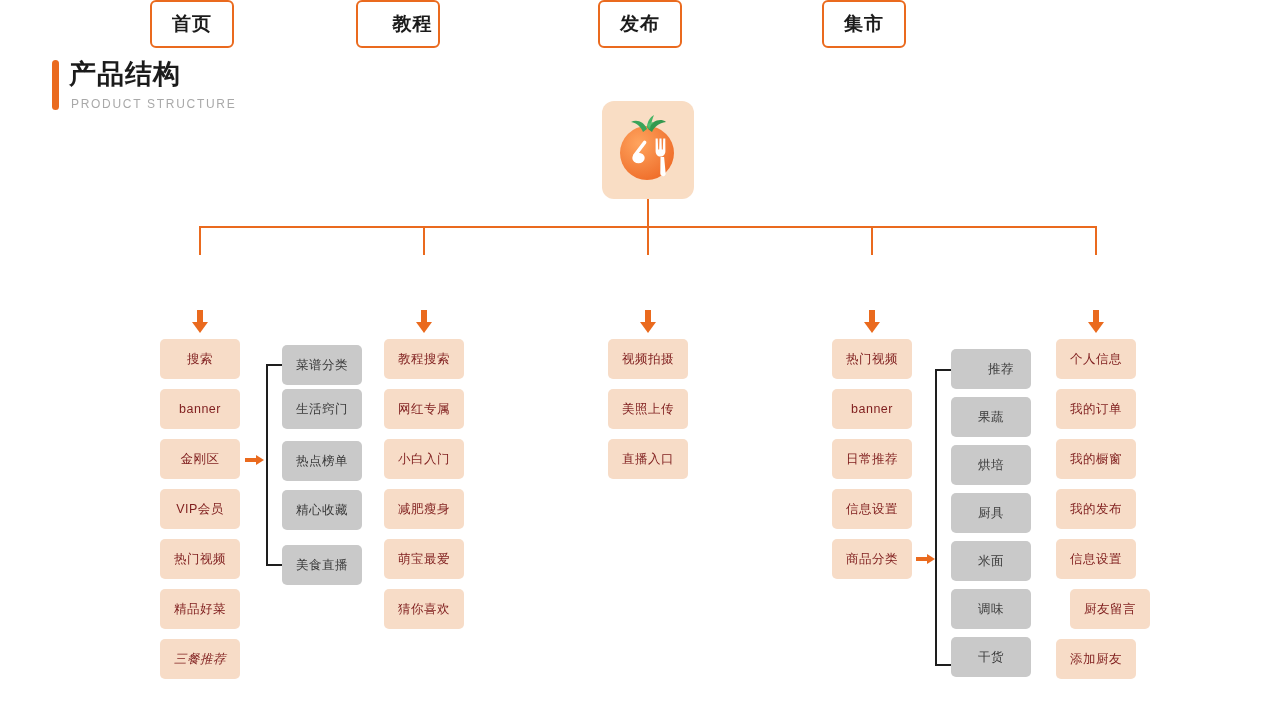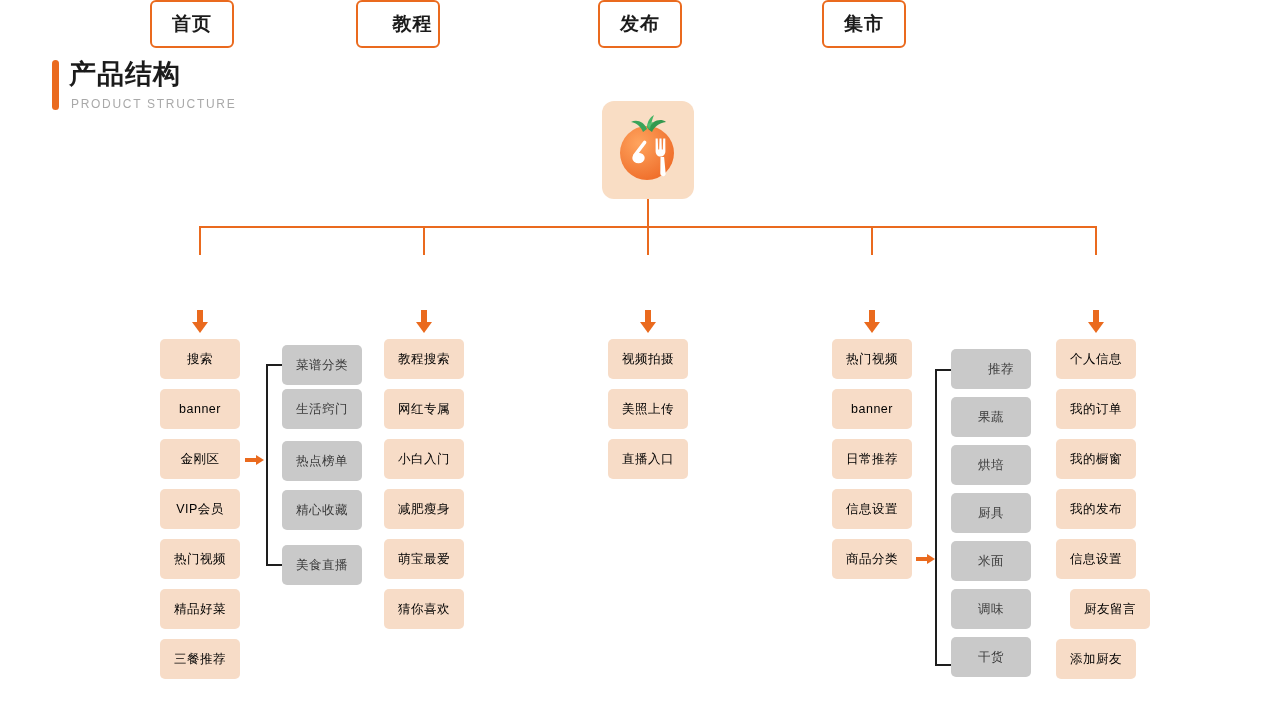--- a/index.html
+++ b/index.html
@@ -58,21 +58,21 @@
     border-left: 8px solid transparent; border-right: 8px solid transparent;
     border-top: 11px solid #ea6a1e;
   }
 
   
   .item {
     position: absolute; width: 80px; height: 40px; border-radius: 5px;
     display: flex; align-items: center; justify-content: center;
     font-size: 12.5px; color: #333; letter-spacing: .5px; white-space: nowrap;
   }
-  .item.peach { background: #f7dcc7; color: #000000; }
+  .item.peach { background: #f7dcc7; color: #7f1d1d; }
   .item.gray  { background: #c9c9c9; color: #3a3a3a; }
 
   
   .bracket { position: absolute; }
   .bracket .b-v { position: absolute; left: 0; top: 0; width: 2px; height: 100%; background: #1e1e1e; }
   .bracket .b-t { position: absolute; left: 0; top: 0; width: 16px; height: 2px; background: #1e1e1e; }
   .bracket .b-b { position: absolute; left: 0; bottom: 0; width: 16px; height: 2px; background: #1e1e1e; }
 
   
   .rarrow { position: absolute; height: 10px; }
@@ -153,21 +153,21 @@
       <div class="stem"></div>
       <div class="head"></div>
     </div>
 
   <div class="item peach" style="left:160px; top:339px;">搜索</div>
   <div class="item peach" style="left:160px; top:389px;">banner</div>
   <div class="item peach" style="left:160px; top:439px;">金刚区</div>
   <div class="item peach" style="left:160px; top:489px;">VIP会员</div>
   <div class="item peach" style="left:160px; top:539px;">热门视频</div>
   <div class="item peach" style="left:160px; top:589px;">精品好菜</div>
-  <div class="item peach" style="left:160px; top:639px;">三餐推荐</div>
+  <div class="item peach" style="left:160px; top:639px;font-style:italic;">三餐推荐</div>
 
   <div class="rarrow" style="left:245px; top:455px; width:22px;">
       <div class="stem"></div>
       <div class="head"></div>
     </div>
 
   <div class="bracket" style="left:266px; top:364px; width:16px; height:202px;">
     <div class="b-v"></div>
       <div class="b-t"></div>
       <div class="b-b"></div>

